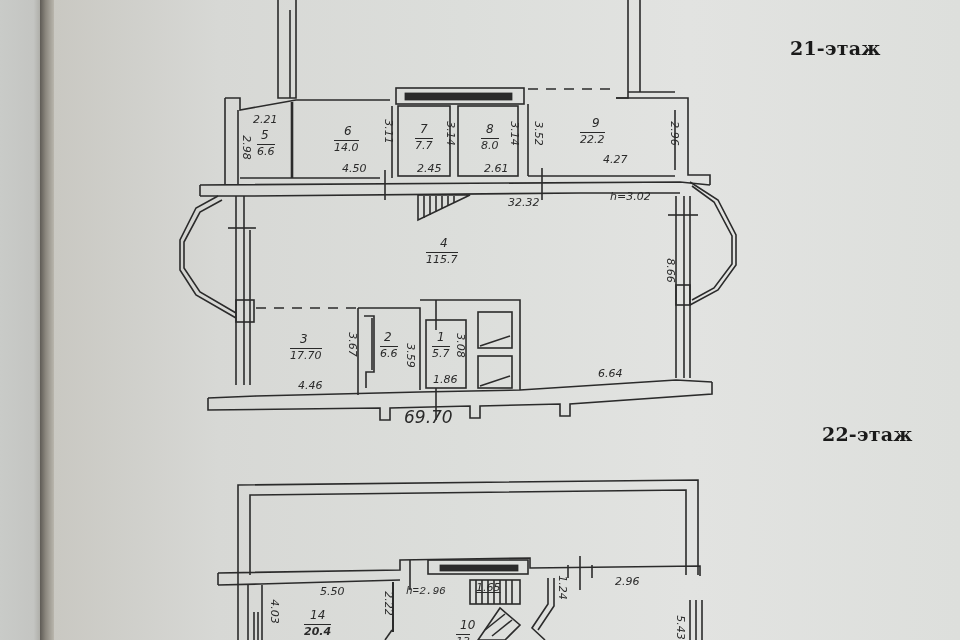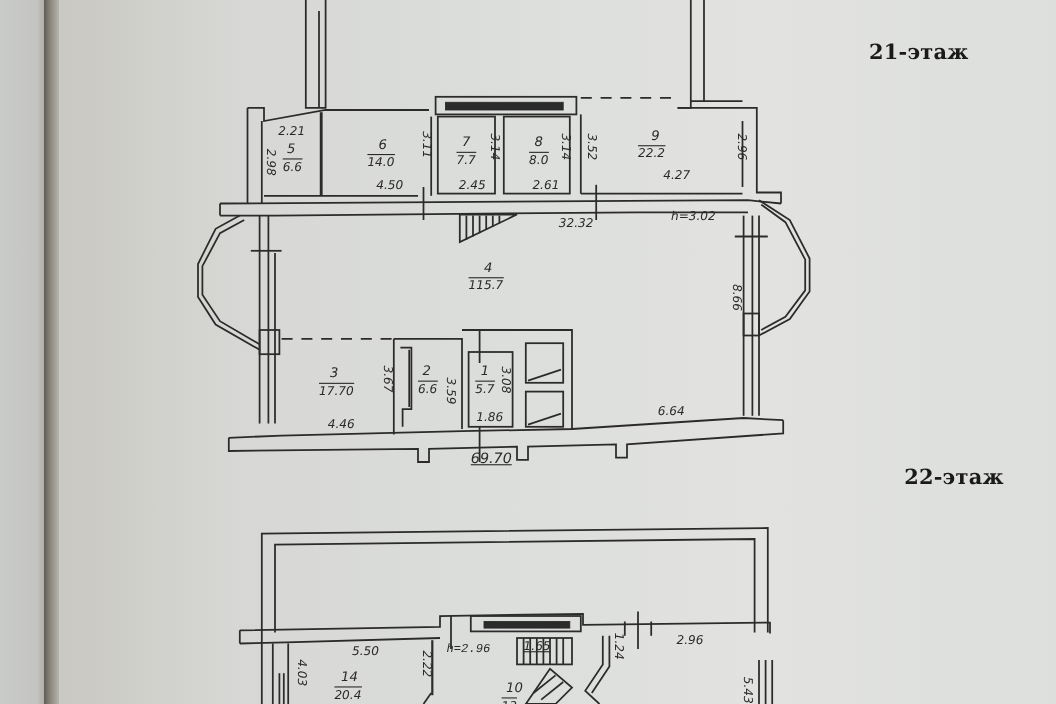--- a/index.html
+++ b/index.html
@@ -192,27 +192,27 @@
 <div class="dim vert" style="left:662px;top:128px;">2.96</div>
 <div class="dim" style="left:508px;top:197px;">32.32</div>
 <div class="dim" style="left:610px;top:191px;">h=3.02</div>
 <div class="dim vert" style="left:658px;top:265px;">8.66</div>
 <div class="dim vert" style="left:340px;top:339px;">3.67</div>
 <div class="dim" style="left:298px;top:380px;">4.46</div>
 <div class="dim vert" style="left:398px;top:350px;">3.59</div>
 <div class="dim vert" style="left:448px;top:340px;">3.08</div>
 <div class="dim" style="left:433px;top:374px;">1.86</div>
 <div class="dim" style="left:598px;top:368px;">6.64</div>
-<div class="dim" style="left:428px;top:412px;font-size:13px;text-decoration:underline;">69.70</div>
+<div class="dim" style="left:404px;top:412px;font-size:17px;">69.70</div>
 
 <div class="dim" style="left:320px;top:586px;">5.50</div>
 <div class="dim vert" style="left:262px;top:606px;">4.03</div>
 <div class="dim vert" style="left:376px;top:598px;">2.22</div>
 <div class="dim" style="left:406px;top:586px;font-family:Liberation Mono, monospace;">h=2.96</div>
 <div class="dim" style="left:476px;top:582px;text-decoration:underline;">1.65</div>
 <div class="dim vert" style="left:550px;top:582px;">1.24</div>
 <div class="dim" style="left:615px;top:576px;">2.96</div>
 <div class="dim vert" style="left:668px;top:622px;">5.43</div>
 <div class="room-num" style="left:310px;top:610px;">14</div>
-<div class="room-area" style="left:304px;top:624px;">20.4</div>
+<div class="room-area" style="left:304px;top:624px;font-weight:bold;">20.4</div>
 <div class="room-num" style="left:460px;top:620px;">10</div>
 <div class="room-area" style="left:456px;top:634px;">13</div>
 <div class="room-num" style="left:612px;top:654px;">15</div>
 
 </body></html>

